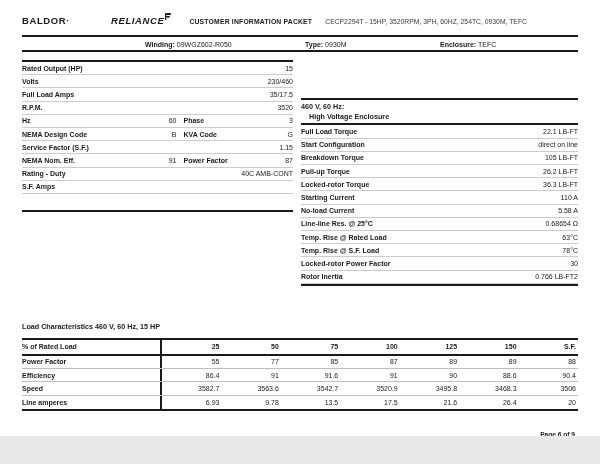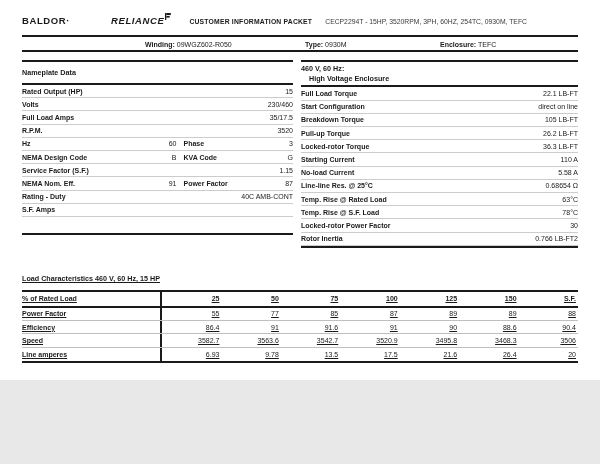--- a/index.html
+++ b/index.html
@@ -1,18 +1,18 @@
 <!DOCTYPE html>
 <html><head>
 <meta charset="utf-8">
 <style>
   * { margin:0; padding:0; box-sizing:border-box; }
   html,body { background:#e8e8e8; }
   body { font-family:"Liberation Sans", sans-serif; color:#1a1a1a; }
-  .page { position:relative; width:600px; height:380px; background:#ffffff; overflow:hidden; }
+  .page { position:relative; width:600px; height:436px; background:#ffffff; overflow:hidden; }
   .inner { position:absolute; left:22px; right:22px; top:0; }
 
   
   .top-header { display:flex; align-items:baseline; margin-top:15px; white-space:nowrap; }
   .logo { font-weight:bold; font-size:9.5px; letter-spacing:0.6px; display:inline-flex; align-items:baseline; }
   .logo .reliance { font-style:italic;margin-left:41px; }
   .flag { display:inline-block; margin-left:1px; position:relative; top:-4px; }
   .packet-title { font-weight:bold; font-size:6.8px; margin-left:18px; letter-spacing:0.2px; }
   .spec-line { font-size:6.8px; color:#3a3a3a; margin-left:13px; }
 
@@ -27,35 +27,35 @@
   .id-item { position:absolute; top:50%; transform:translateY(-50%); white-space:nowrap; }
   .id-item b { font-weight:bold; }
   .id-winding { left:123px; }
   .id-type { left:283px; }
   .id-enclosure { left:418px; }
 
   
   .columns { display:flex; margin-top:8px; }
   .col-left { width:271px; }
   .col-gap { width:8px; }
-  .col-right { flex:1; }
+  .col-right { flex:1;margin-top:38px; }
   .np-table { border-top:2px solid #1a1a1a; border-bottom:2px solid #1a1a1a; }
   .np-header { min-height:23px; display:flex; align-items:center; font-weight:bold; font-size:7.2px;
                border-bottom:2px solid #1a1a1a; padding:2px 0; }
   .np-header.two-line { flex-direction:column; align-items:flex-start; justify-content:center; line-height:1.35; }
   .np-header .indent { padding-left:8px; }
   .np-row { height:13.2px; display:flex; align-items:center; border-bottom:1px solid #cccccc; font-size:7px; }
   .np-label { font-weight:bold; white-space:nowrap; }
   .np-value { flex:1; text-align:right; white-space:nowrap; }
   .pair1 { flex:0 0 57%; display:flex; }
   .pair2 { flex:1; display:flex; margin-left:7px; }
   .left-filler { height:16px; }
 
   
-  .load-section { margin-top:26px;text-decoration:underline; }
+  .load-section { margin-top:36px; }
   .load-title { font-weight:bold; font-size:7.2px; }
   .load-table { margin-top:7px; border-top:2px solid #1a1a1a; border-bottom:2px solid #1a1a1a; }
   .lt-row { display:flex; align-items:stretch; border-bottom:1px solid #bfbfbf; font-size:7px; height:13.4px; }
   .lt-row.header { height:16px; border-bottom:2px solid #1a1a1a; }
   .lt-row:last-child { border-bottom:none; }
   .lt-first { width:140px; border-right:2px solid #1a1a1a; display:flex; align-items:center;
               font-weight:bold; padding-right:6px; }
   .lt-cell { flex:1; display:flex; align-items:center; justify-content:flex-end; padding-right:2px; }
   .lt-row.header .lt-cell { font-weight:bold; }
 
@@ -87,21 +87,20 @@
 
     <div class="identity-strip">
       <span class="id-item id-winding"><b>Winding:</b> <span>09WGZ602-R050</span></span>
       <span class="id-item id-type"><b>Type:</b> <span>0930M</span></span>
       <span class="id-item id-enclosure"><b>Enclosure:</b> <span>TEFC</span></span>
     </div>
 
     <div class="columns">
       <div class="col-left">
         <div class="np-table">
-          <div class="np-header">Nameplate Data</div>
           <div id="nameplate-rows">
               <div class="np-row">
                 <span class="np-label">Rated Output (HP)</span>
                 <span class="np-value">15</span>
               </div>
               <div class="np-row">
                 <span class="np-label">Volts</span>
                 <span class="np-value">230/460</span>
               </div>
               <div class="np-row">

